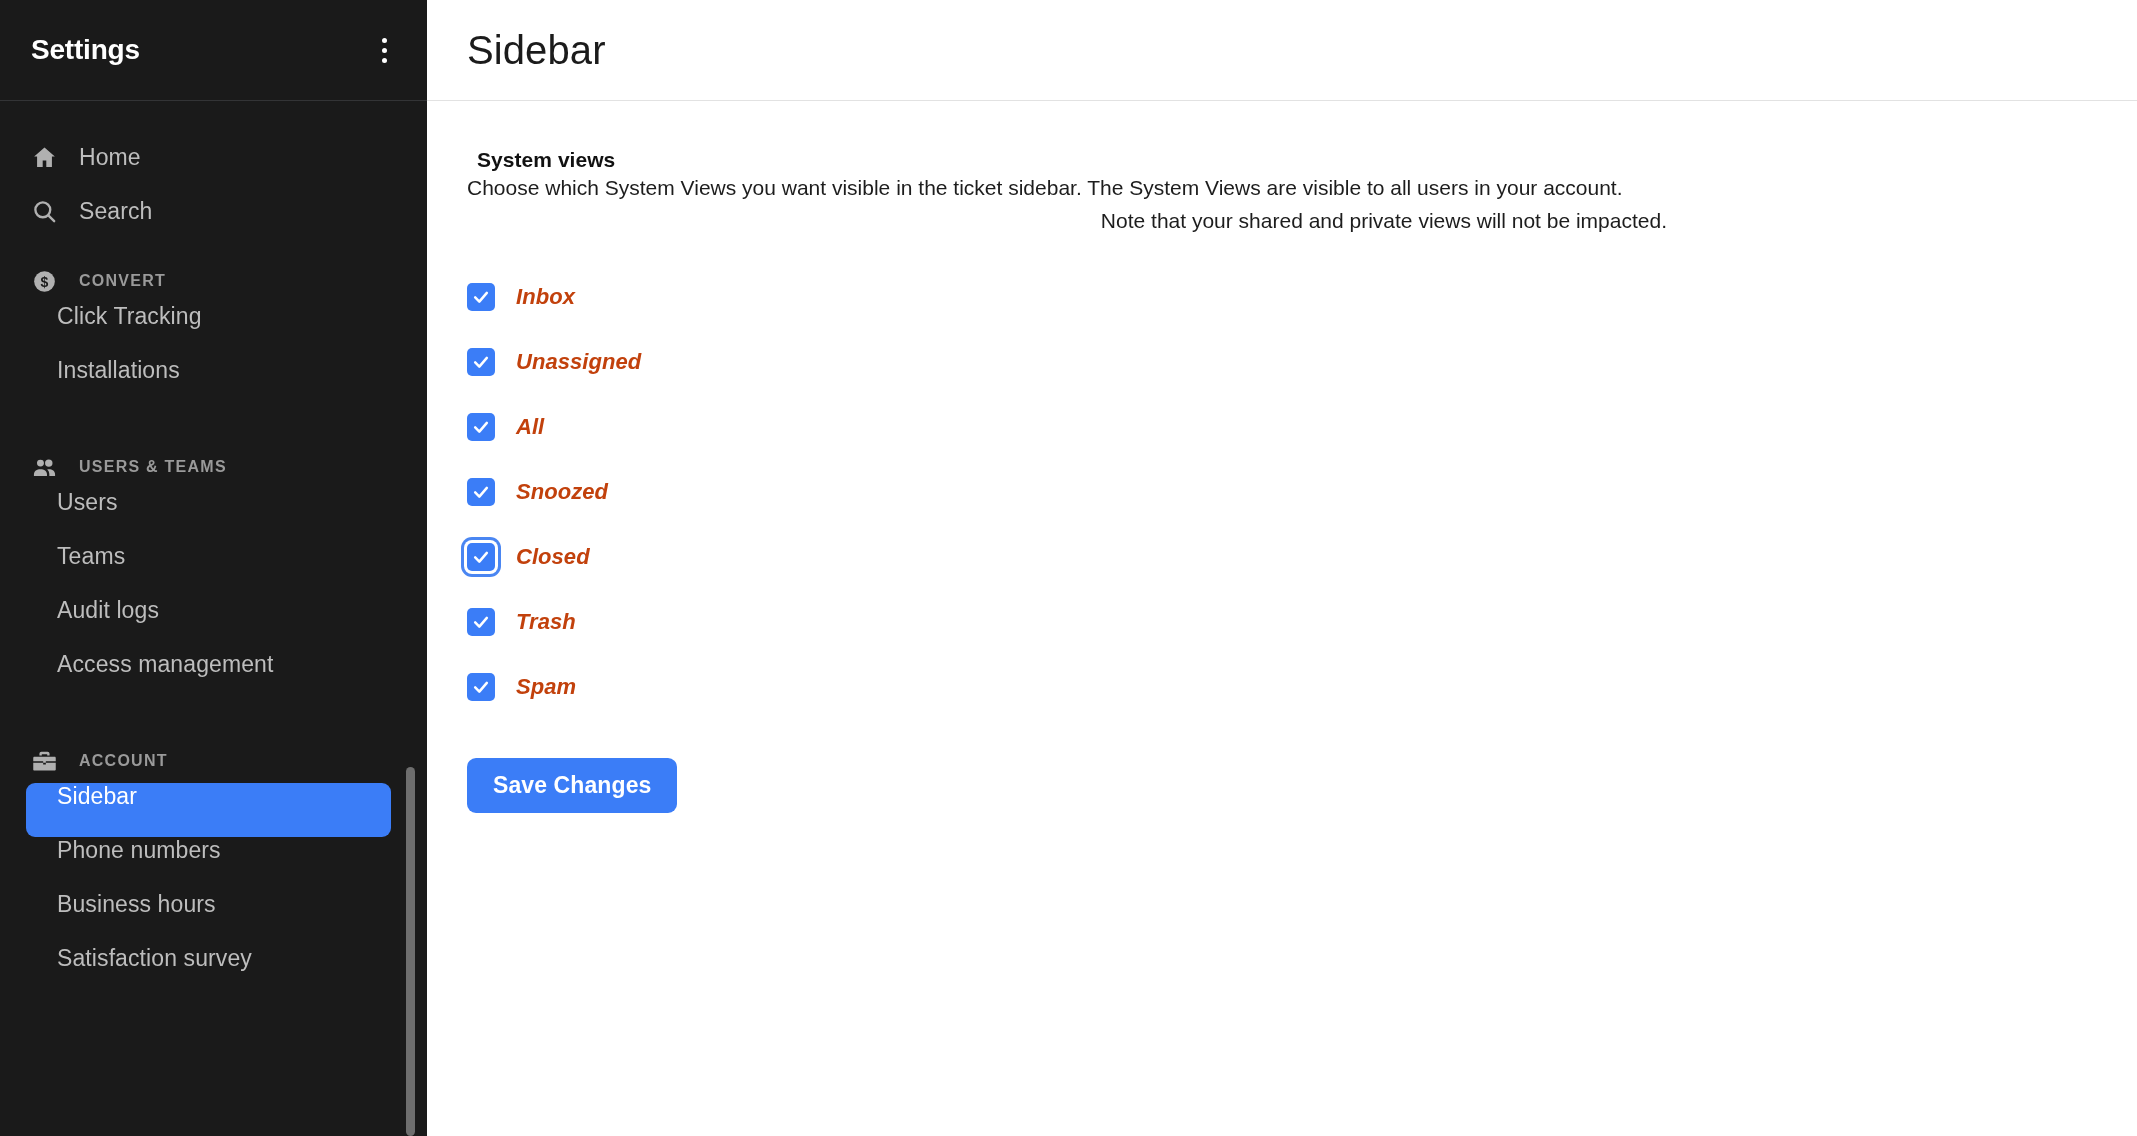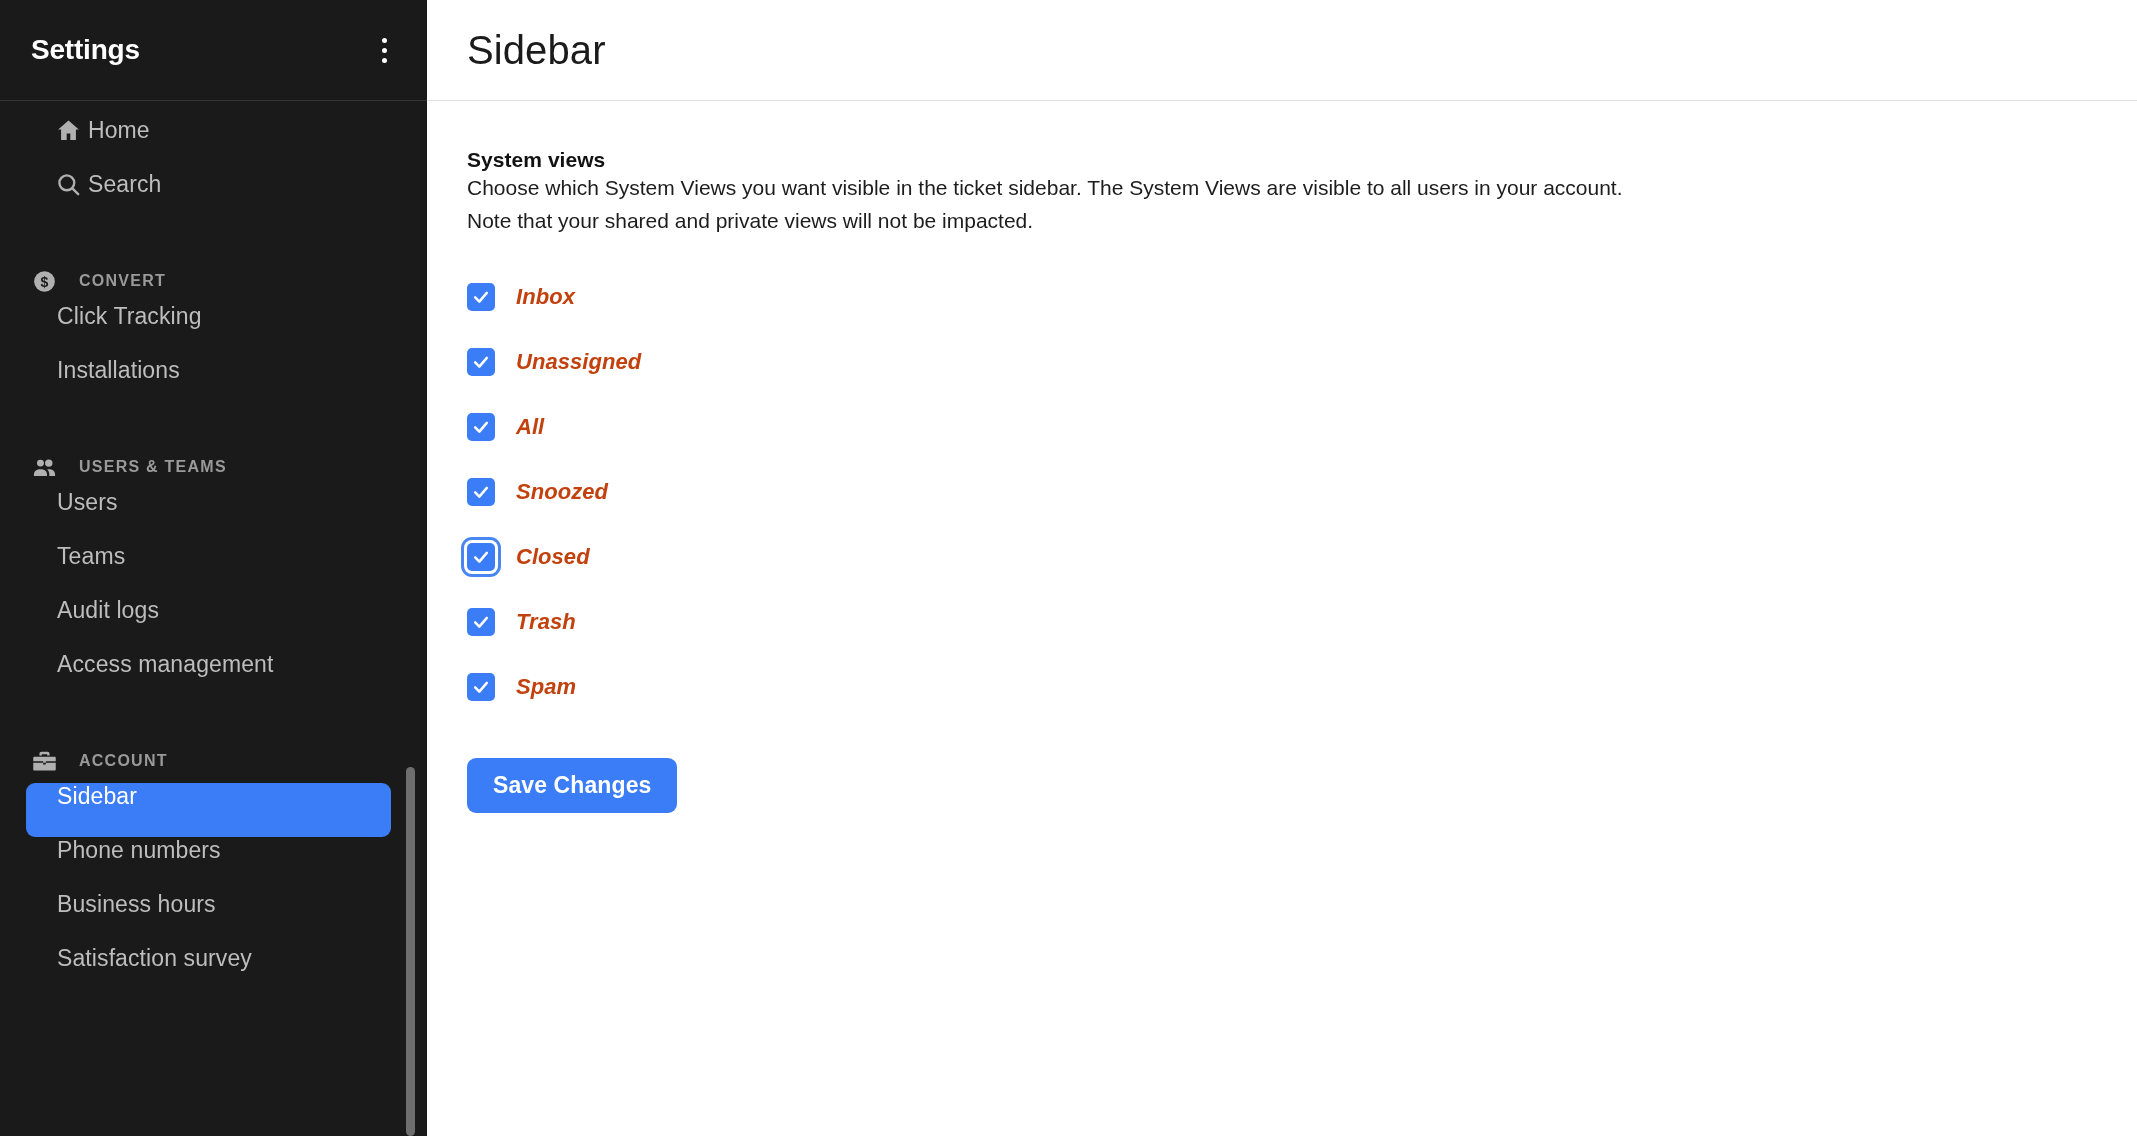--- a/index.html
+++ b/index.html
@@ -41,26 +41,25 @@
     align-items: center; justify-content: center;
     gap: 5px;
     cursor: pointer;
   }
   .kebab i { width: 5px; height: 5px; border-radius: 50%; background: #ffffff; display: block; }
 
   .sb-body { padding-top: 16px; }
 
   .nav-item {
     display: flex;
-    align-items: flex-start;
-    gap: 6px;
+    align-items: flex-end;
+    gap: 21px;
     padding: 0 0 0 31px;
     height: 54px;
     cursor: pointer;
-    margin-left: 24px;
   }
   .nav-item .label {
     color: #bdbdbd;
     font-size: 23px;
     font-weight: 400;
     letter-spacing: 0.1px;
   }
   .nav-icon { width: 27px; height: 27px; flex: 0 0 27px; display: block; }
 
   .section-head {
@@ -131,29 +130,30 @@
     color: #1b1b1b;
     letter-spacing: 0.1px;
   }
   .main-body { padding: 47px 40px 0 40px; }
 
   .section-title {
     font-size: 21px;
     font-weight: 700;
     color: #111111;
     letter-spacing: 0.05px;
+    margin-left: 10px;
   }
   .section-desc {
     font-size: 21px;
     font-weight: 400;
     color: #1d1d1d;
     line-height: 1.57;
     max-width: 1200px;
   }
-  .section-desc .line2 { display: block; }
+  .section-desc .line2 { display: block; text-align: right; }
 
   .check-list { margin-top: 41px; }
   .check-row {
     display: flex;
     align-items: center;
     gap: 21px;
     height: 37px;
     margin-bottom: 28px;
     cursor: pointer;
     width: max-content;

